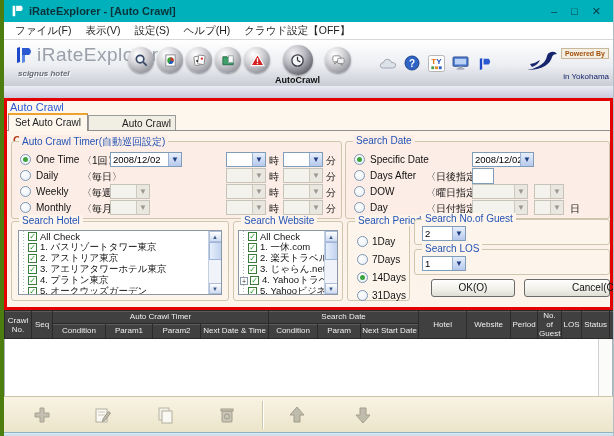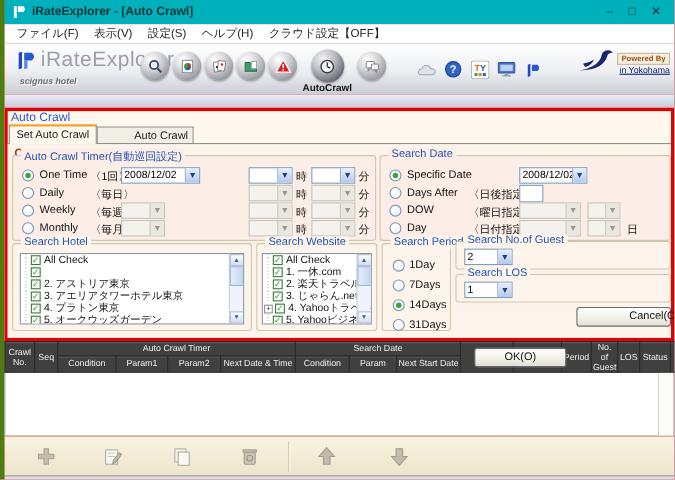--- a/index.html
+++ b/index.html
@@ -32,21 +32,21 @@
   .tool-active { display:flex; flex-direction:column; align-items:center; margin:0 2px; }
   .tool-active .circ { width:30px; height:30px; margin-top:2px;
           background:radial-gradient(circle at 35% 28%, #f4f4f6 0%, #b8b8c0 40%, #55555e 85%, #3a3a42 100%); }
   .tool-active .lbl { font-size:9px; font-weight:bold; color:#111; margin-top:0px; }
   .minis { position:absolute; left:375px; top:14px; display:flex; align-items:center; gap:6px; }
   .mini { width:18px; height:18px; display:flex; align-items:center; justify-content:center; }
   .brand { position:absolute; right:4px; top:3px; display:flex; align-items:center; gap:3px; }
   .brand-texts { text-align:right; line-height:1; }
   .powered { display:inline-block; font-size:7px; font-weight:bold; color:#a2500e; border:1px solid #c8b89a; padding:1px 3px; background:#f4efe2; }
   .brand-name { font-size:16px; font-weight:bold; color:#16256e; letter-spacing:.5px; }
-  .brand-sub { font-size:8px; color:#16256e; margin-top:1px;text-decoration:underline; }
+  .brand-sub { font-size:8px; color:#16256e; margin-top:14px; }
 
   .strip { height:12px; background:linear-gradient(180deg,#ececf6 0%,#c9c9dd 100%); }
 
   
   .content-panel { position:relative; height:212px; border:3px solid #e20000; background:#fdf7ee; }
   .panel-title { position:absolute; left:3px; top:0px; font-size:11px; color:#2b59d0; }
   .tab { position:absolute; font-size:10px; color:#222; text-align:center; line-height:15px; }
   .tab-active { left:1px; top:12px; width:80px; height:18px; background:#fdf7ee; border:1px solid #8f8f8f;
                 border-top:2px solid #efa32f; border-bottom:none; z-index:2; }
   .tab-idle { left:81px; top:14px; width:88px; height:16px; background:#f1eee4; border:1px solid #9a9a9a; border-bottom:none;padding-left:29px; }
@@ -393,20 +393,21 @@
       <div class="group g-bg2" style="left:4px; top:90px; width:218px; height:80px;">
         <span class="gtitle g-bg2">Search Hotel</span>
         <div class="listbox" style="left:6px; top:8px; right:6px; bottom:5px;">
           <div class="vline"></div>
           <div class="tree-row">
               <span class="cb">✓</span>
               <span class="titem">All Check</span>
             </div>
           <div class="tree-row">
               <span class="cb">✓</span>
+              <span class="titem">1. パスリゾートタワー東京</span>
             </div>
           <div class="tree-row">
               <span class="cb">✓</span>
               <span class="titem">2. アストリア東京</span>
             </div>
           <div class="tree-row">
               <span class="cb">✓</span>
               <span class="titem">3. アエリアタワーホテル東京</span>
             </div>
           <div class="tree-row">
@@ -493,21 +494,21 @@
       </div>
 
       <div class="group g-bg2" style="left:407px; top:118px; width:196px; height:26px;">
         <span class="gtitle g-bg2">Search LOS</span>
         <span class="combo" style="position:absolute; left:7px; top:6px; width:44px;">
             <span class="val">1</span>
             <span class="arr">▼</span>
           </span>
       </div>
 
-      <span class="btn" style="left:424px; top:148px; width:84px;margin-top:37px;">OK(O)</span>
+      <span class="btn" style="left:424px; top:148px; width:84px;">OK(O)</span>
       <span class="btn" style="left:517px; top:148px; width:86px;padding-left:47px;">Cancel(C)</span>
     </div>
   </div>
 
   <table class="grid">
     <colgroup>
       <col style="width:27px">
         <col style="width:21px">
         <col style="width:53px">
         <col style="width:47px">

